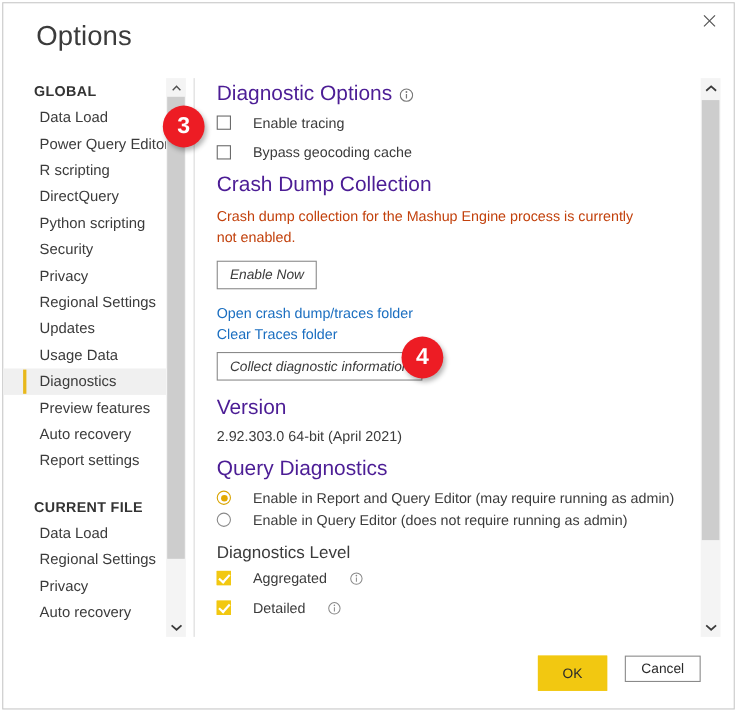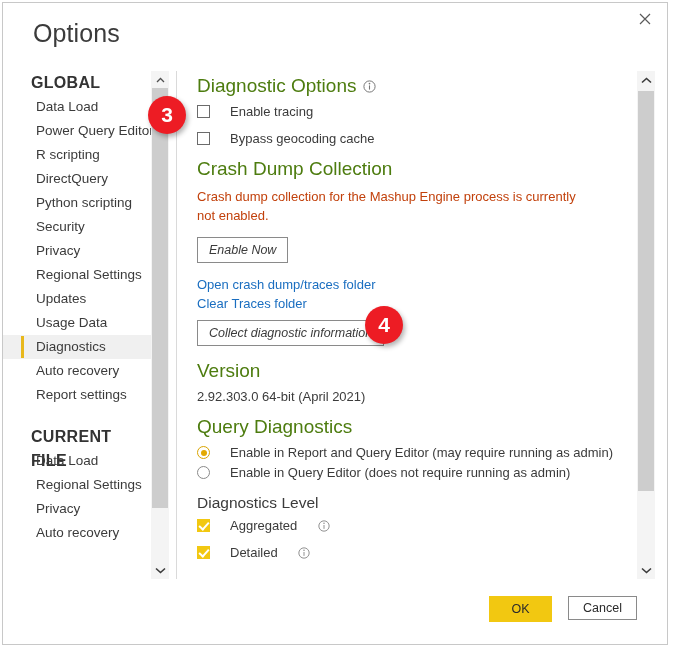--- a/index.html
+++ b/index.html
@@ -61,21 +61,21 @@
   
   .sidebar {
     position: absolute;
     left: 0;
     top: 68px;
     width: 148px;
     height: 508px;
     overflow: hidden;
   }
   .side-group-title {
-    font-size: 16px;
+    font-size: 13px;
     font-weight: bold;
     color: #333333;
     padding: 0 0 0 28px;
     height: 24px;
     line-height: 24px;
     letter-spacing: 0.3px;
   }
   .side-item {
     position: relative;
     height: 24px;
@@ -151,21 +151,21 @@
     top: 68px;
     width: 454px;
     height: 508px;
     overflow: hidden;
   }
   .inner { padding: 4px 0 0 20px; }
 
   h2.section {
     font-size: 19px;
     font-weight: 400;
-    color: #4d7c0f;
+    color: #4c1d95;
     margin: 0 0 7px 0;
     display: flex;
     align-items: center;
     gap: 7px;
   }
   h2.section.tight { margin-top: 12px; }
   h3.sub {
     font-size: 15.5px;
     font-weight: 400;
     color: #3b3b3b;
@@ -302,21 +302,21 @@
     left: 0;
     bottom: 0;
     width: 100%;
     height: 62px;
   }
   .btn-ok {
     position: absolute;
     right: 115px;
     top: 14px;
     width: 63px;
-    height: 26px;
+    height: 32px;
     background: #f2c811;
     border: 1px solid #f2c811;
     color: #2b2b2b;
     font-size: 12.5px;
     font-family: "Liberation Sans", sans-serif;
     cursor: pointer;
   }
   .btn-cancel {
     position: absolute;
     right: 30px;
@@ -371,20 +371,21 @@
     <div class="side-item"><span>Power Query Editor</span></div>
     <div class="side-item"><span>R scripting</span></div>
     <div class="side-item"><span>DirectQuery</span></div>
     <div class="side-item"><span>Python scripting</span></div>
     <div class="side-item"><span>Security</span></div>
     <div class="side-item"><span>Privacy</span></div>
     <div class="side-item"><span>Regional Settings</span></div>
     <div class="side-item"><span>Updates</span></div>
     <div class="side-item"><span>Usage Data</span></div>
     <div class="side-item selected"><span>Diagnostics</span></div>
+    <div class="side-item"><span>Preview features</span></div>
     <div class="side-item"><span>Auto recovery</span></div>
     <div class="side-item"><span>Report settings</span></div>
 
     <div class="side-spacer"></div>
 
     <div class="side-group-title">CURRENT FILE</div>
     <div class="side-item"><span>Data Load</span></div>
     <div class="side-item"><span>Regional Settings</span></div>
     <div class="side-item"><span>Privacy</span></div>
     <div class="side-item"><span>Auto recovery</span></div>

